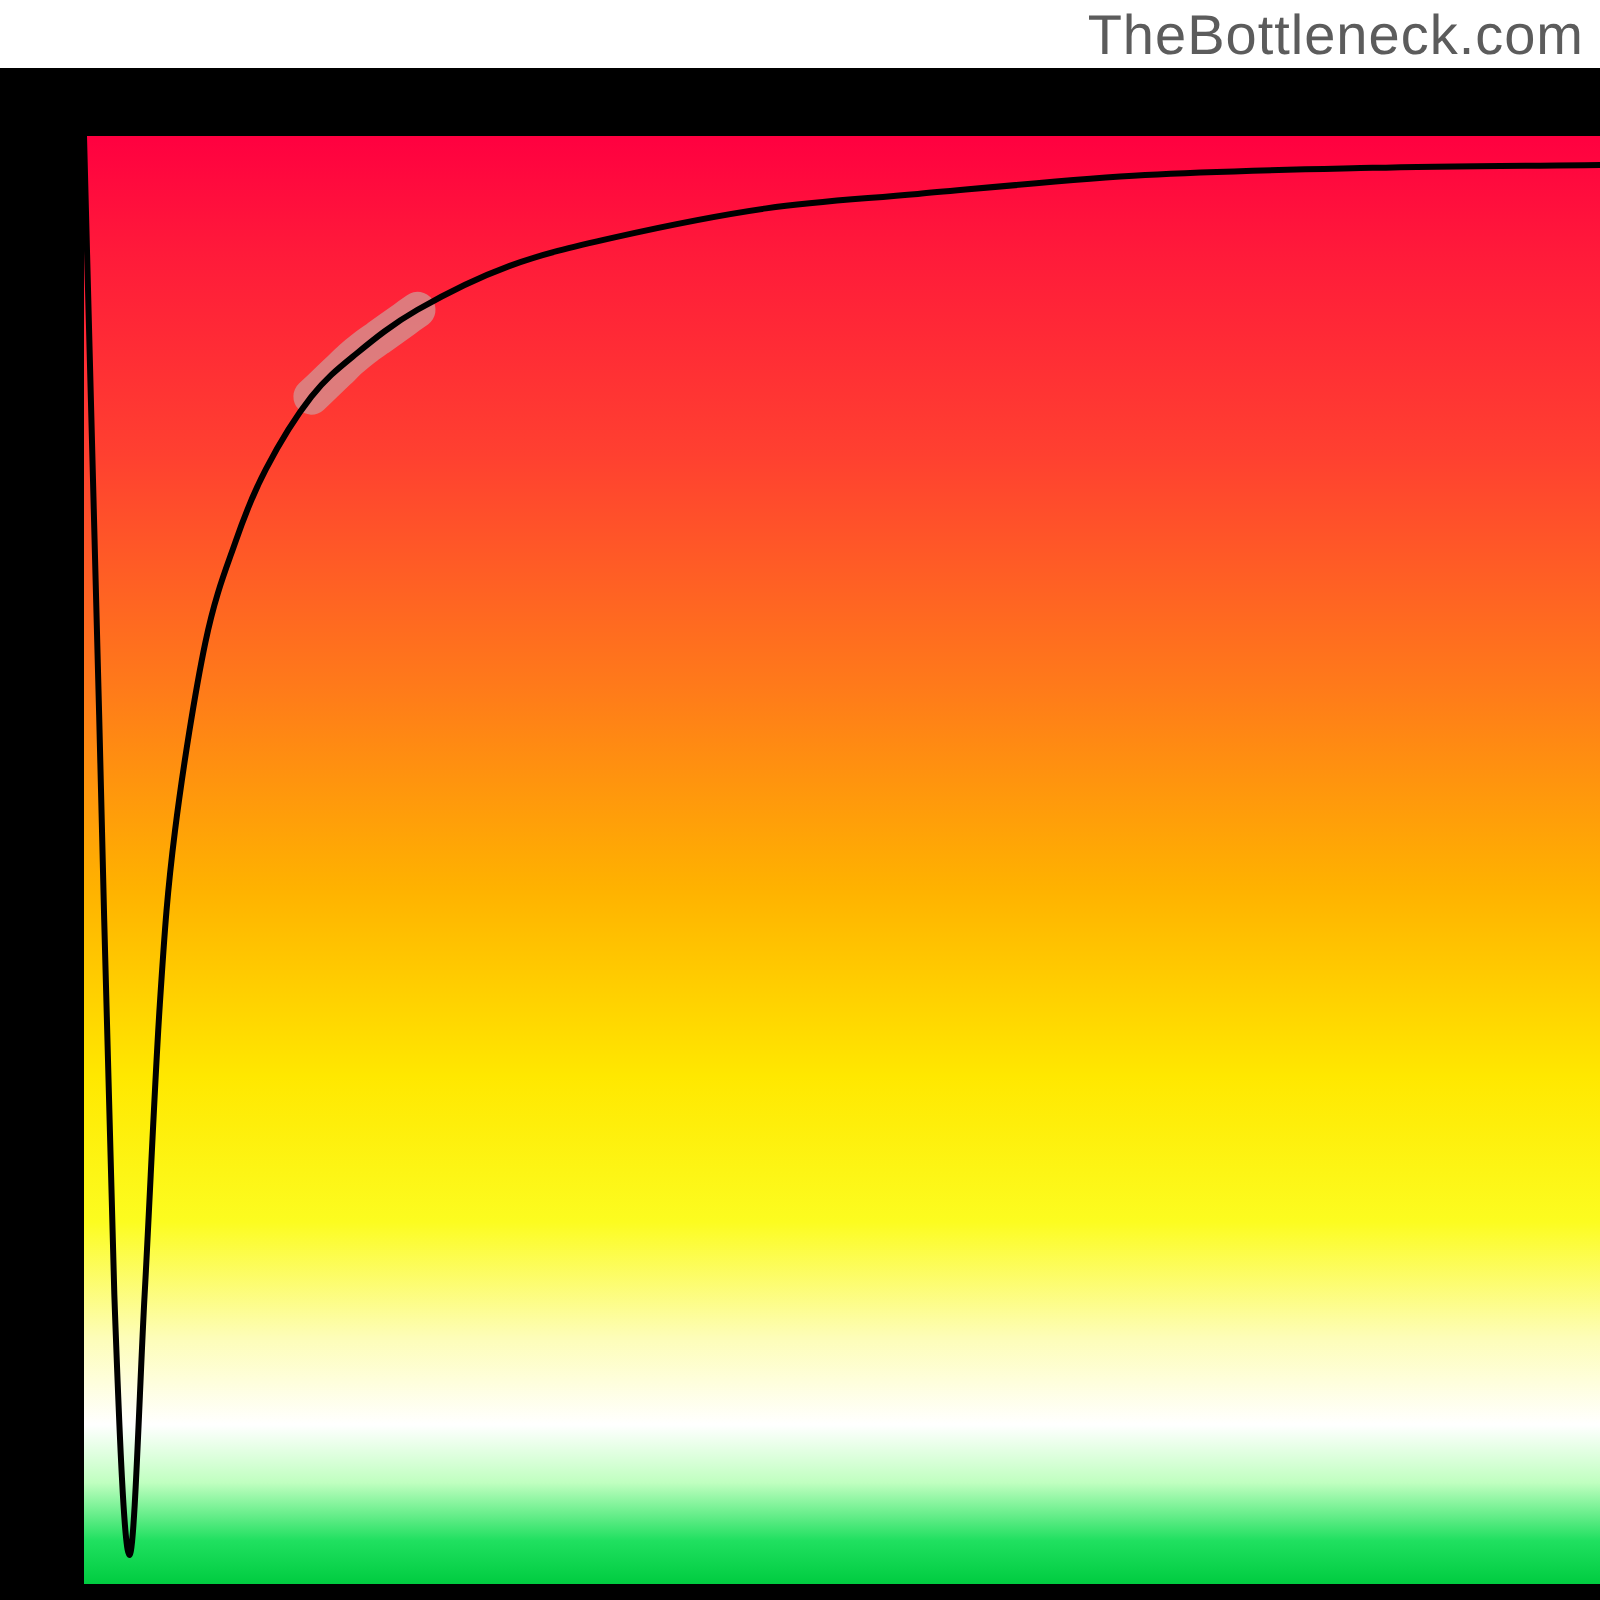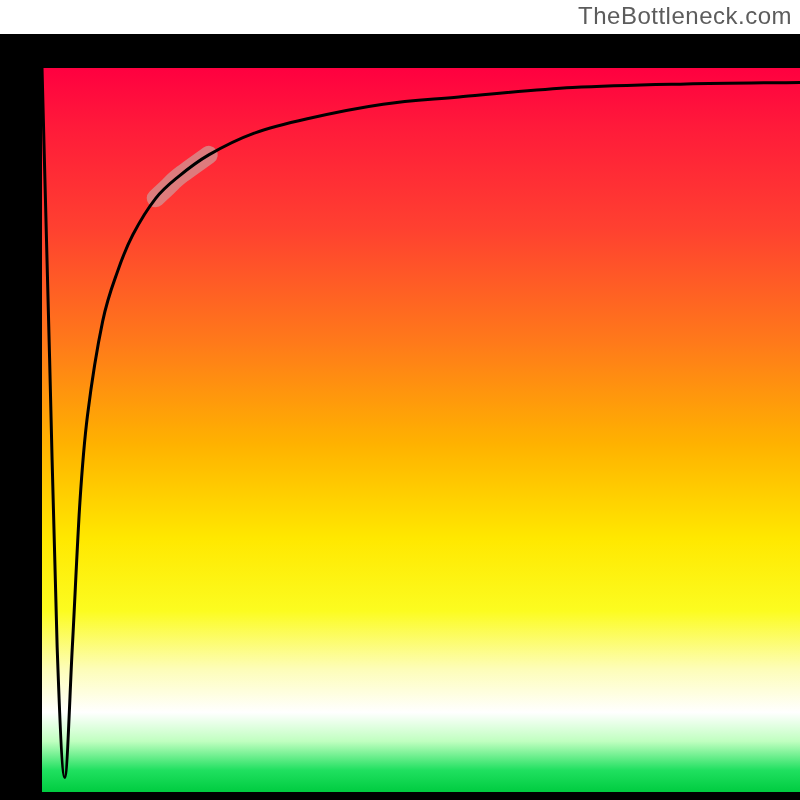--- a/index.html
+++ b/index.html
@@ -12,21 +12,21 @@
   }
   .frame {
     position: relative;
     width: 800px;
     height: 800px;
   }
   .watermark {
     position: absolute;
     top: 2px;
     right: 8px;
-    font-size: 24px;
+    font-size: 28px;
     font-weight: 400;
     color: #5c5c5c;
     letter-spacing: 0.5px;
     z-index: 5;
     text-align: right;
   }
   .outer-black {
     position: absolute;
     left: 0;
     top: 34px;

